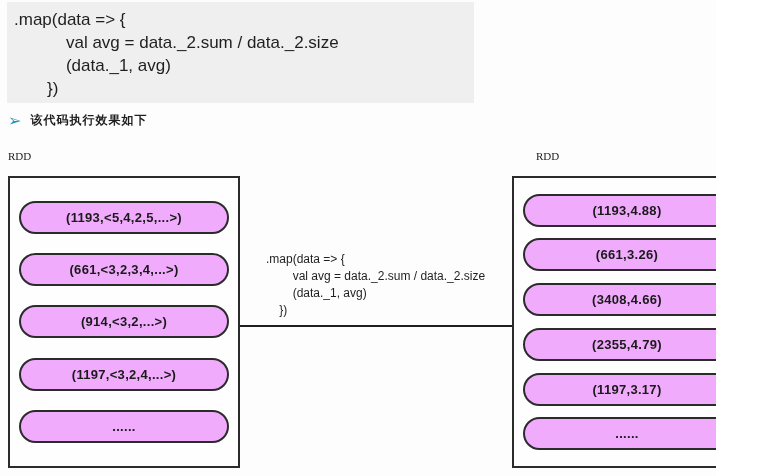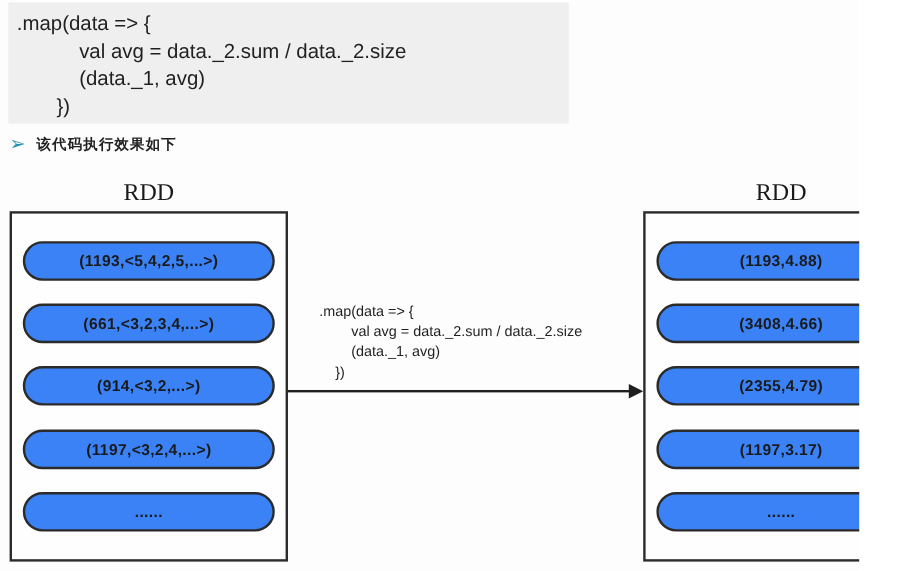--- a/index.html
+++ b/index.html
@@ -51,47 +51,47 @@
   }
   .bullet-text {
     font-size: 12px;
     font-weight: bold;
     letter-spacing: 1px;
   }
   
   .rdd-label {
     position: absolute;
     top: 150px;
-    text-align: center;
+    text-align: left;
     font-family: "Liberation Serif", serif;
-    font-size: 20px;
+    font-size: 11px;
     color: #1a1a1a;
   }
   .rdd-label.left  { left: 8px;   width: 232px; }
   .rdd-label.right { left: 536px; width: 230px; }
   
   .rdd-box {
     position: absolute;
     top: 176px;
     height: 292px;
     border: 2px solid #2b2b2b;
     background: #fefefe;
     box-sizing: border-box;
     display: flex;
     flex-direction: column;
     justify-content: space-evenly;
     padding: 4px 9px;
   }
   .rdd-box.left-box  { left: 8px;   width: 232px; }
-  .rdd-box.right-box { left: 536px; width: 230px; }
+  .rdd-box.right-box { left: 512px; width: 230px; }
   .rdd-item {
     height: 33px;
     border: 2px solid #2b2b2b;
     border-radius: 17px;
-    background: #3b82f6;
+    background: #f0abfc;
     box-sizing: border-box;
     display: flex;
     align-items: center;
     justify-content: center;
     font-size: 13px;
     font-weight: 600;
     color: #1a1a1a;
     letter-spacing: 0.3px;
   }
   
@@ -155,19 +155,20 @@
 
   <pre class="arrow-code">.map(data =&gt; {
         val avg = data._2.sum / data._2.size
         (data._1, avg)
     })</pre>
   <div class="arrow-line"></div>
   <div class="arrow-head"></div>
 
   <div class="rdd-box right-box">
     <div class="rdd-item">(1193,4.88)</div>
+    <div class="rdd-item">(661,3.26)</div>
     <div class="rdd-item">(3408,4.66)</div>
     <div class="rdd-item">(2355,4.79)</div>
     <div class="rdd-item">(1197,3.17)</div>
     <div class="rdd-item">......</div>
   </div>
 
 </div>
 
 </body></html>

